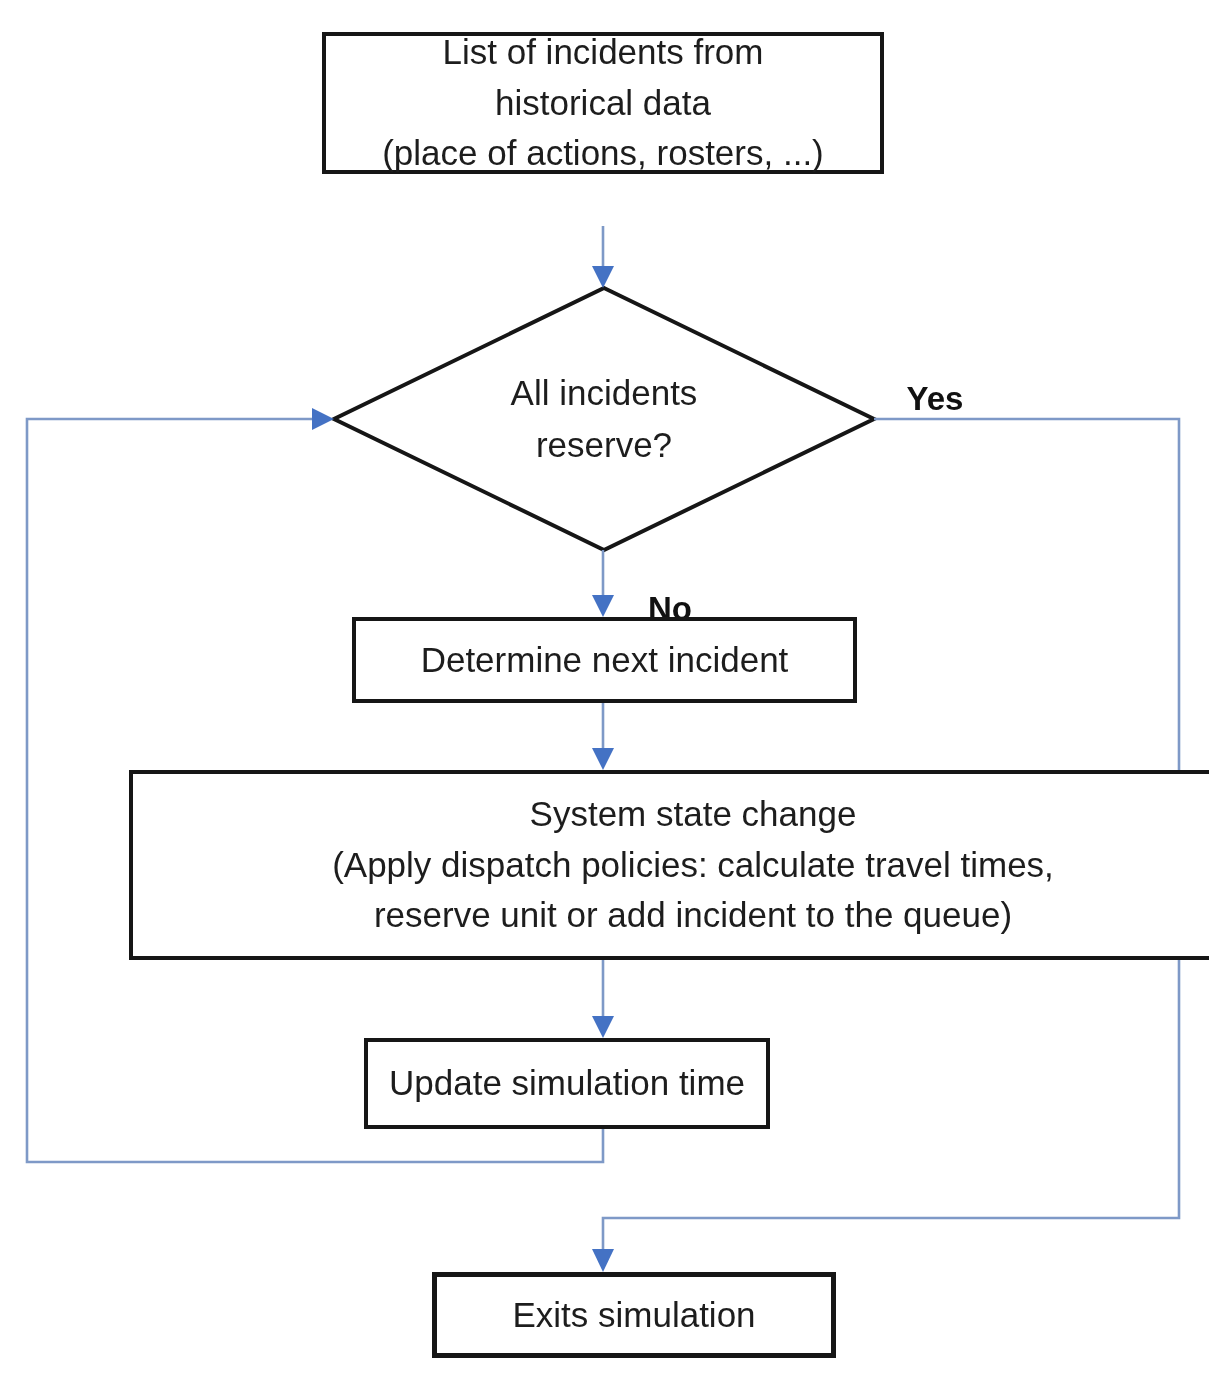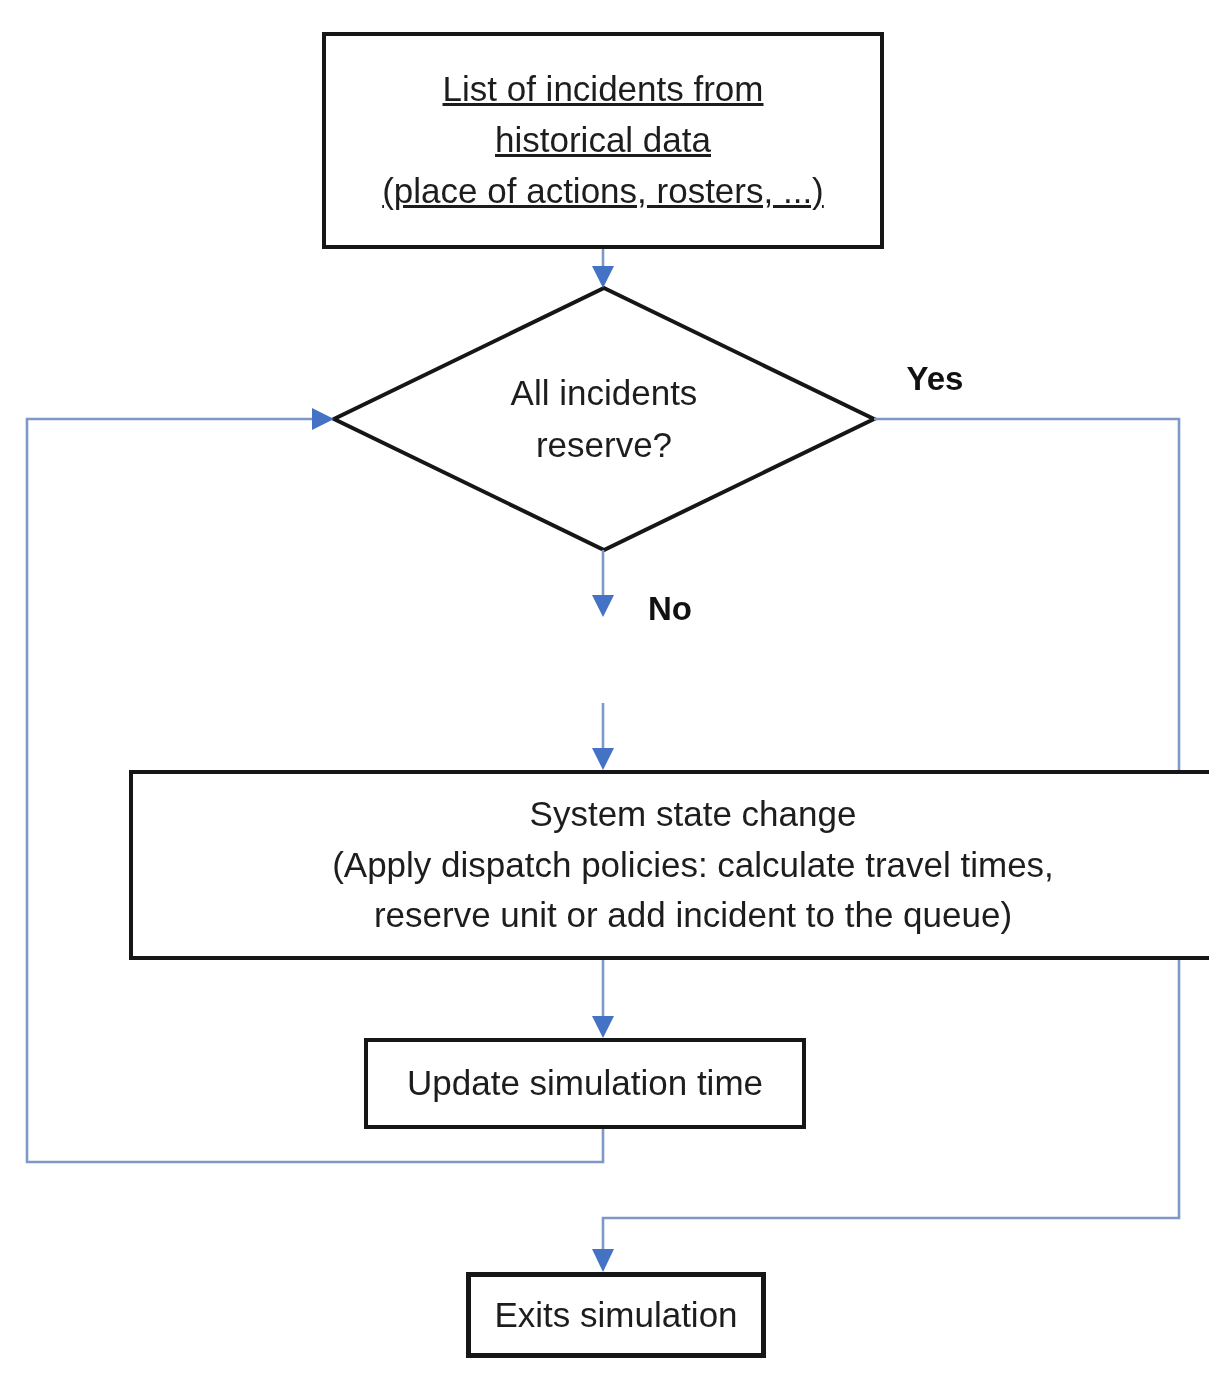--- a/index.html
+++ b/index.html
@@ -73,43 +73,46 @@
     <polyline class="connector" points="603,960 603,1017"></polyline>
     <polygon class="arrowhead" points="592,1016 614,1016 603,1038"></polygon>
 
     <polyline class="connector" points="603,1129 603,1162 27,1162 27,419 312,419"></polyline>
     <polygon class="arrowhead" points="312,408 312,430 334,419"></polygon>
 
     <polyline class="connector" points="874,419 1179,419 1179,1218 603,1218 603,1250"></polyline>
     <polygon class="arrowhead" points="592,1249 614,1249 603,1272"></polygon>
   </svg>
 
-  <div class="node" style="left:322px;top:32px;width:562px;height:217px;text-decoration:underline;">
+  <div class="node" style="left:322px;top:32px;width:562px;height:142px;">
     <span>List of incidents from
 historical data
 (place of actions, rosters, ...)</span>
   </div>
 
   <div class="diamond-label" style="left:424px;top:355px;width:360px;height:128px;">
     <span>All incidents
 reserve?</span>
   </div>
 
-  <div class="branch-label" style="left:880px;top:360px;width:110px;text-align:center;">Yes</div>
+  <div class="branch-label" style="left:880px;top:380px;width:110px;text-align:center;">Yes</div>
 
   <div class="branch-label" style="left:630px;top:550px;width:80px;margin-top:40px;">No</div>
 
+  <div class="node" style="left:352px;top:617px;width:505px;height:86px;">
+    <span>Determine next incident</span>
+  </div>
 
   <div class="node" style="left:129px;top:770px;width:1128px;height:190px;">
     <span>System state change
 (Apply dispatch policies: calculate travel times,
 reserve unit or add incident to the queue)</span>
   </div>
 
-  <div class="node" style="left:364px;top:1038px;width:442px;height:91px;">
+  <div class="node" style="left:364px;top:1038px;width:406px;height:91px;">
     <span>Update simulation time</span>
   </div>
 
-  <div class="node node-exit" style="left:432px;top:1272px;width:300px;height:86px;margin-left:34px;">
+  <div class="node node-exit" style="left:432px;top:1272px;width:404px;height:86px;">
     <span>Exits simulation</span>
   </div>
 
 </div>
 
 </body></html>

